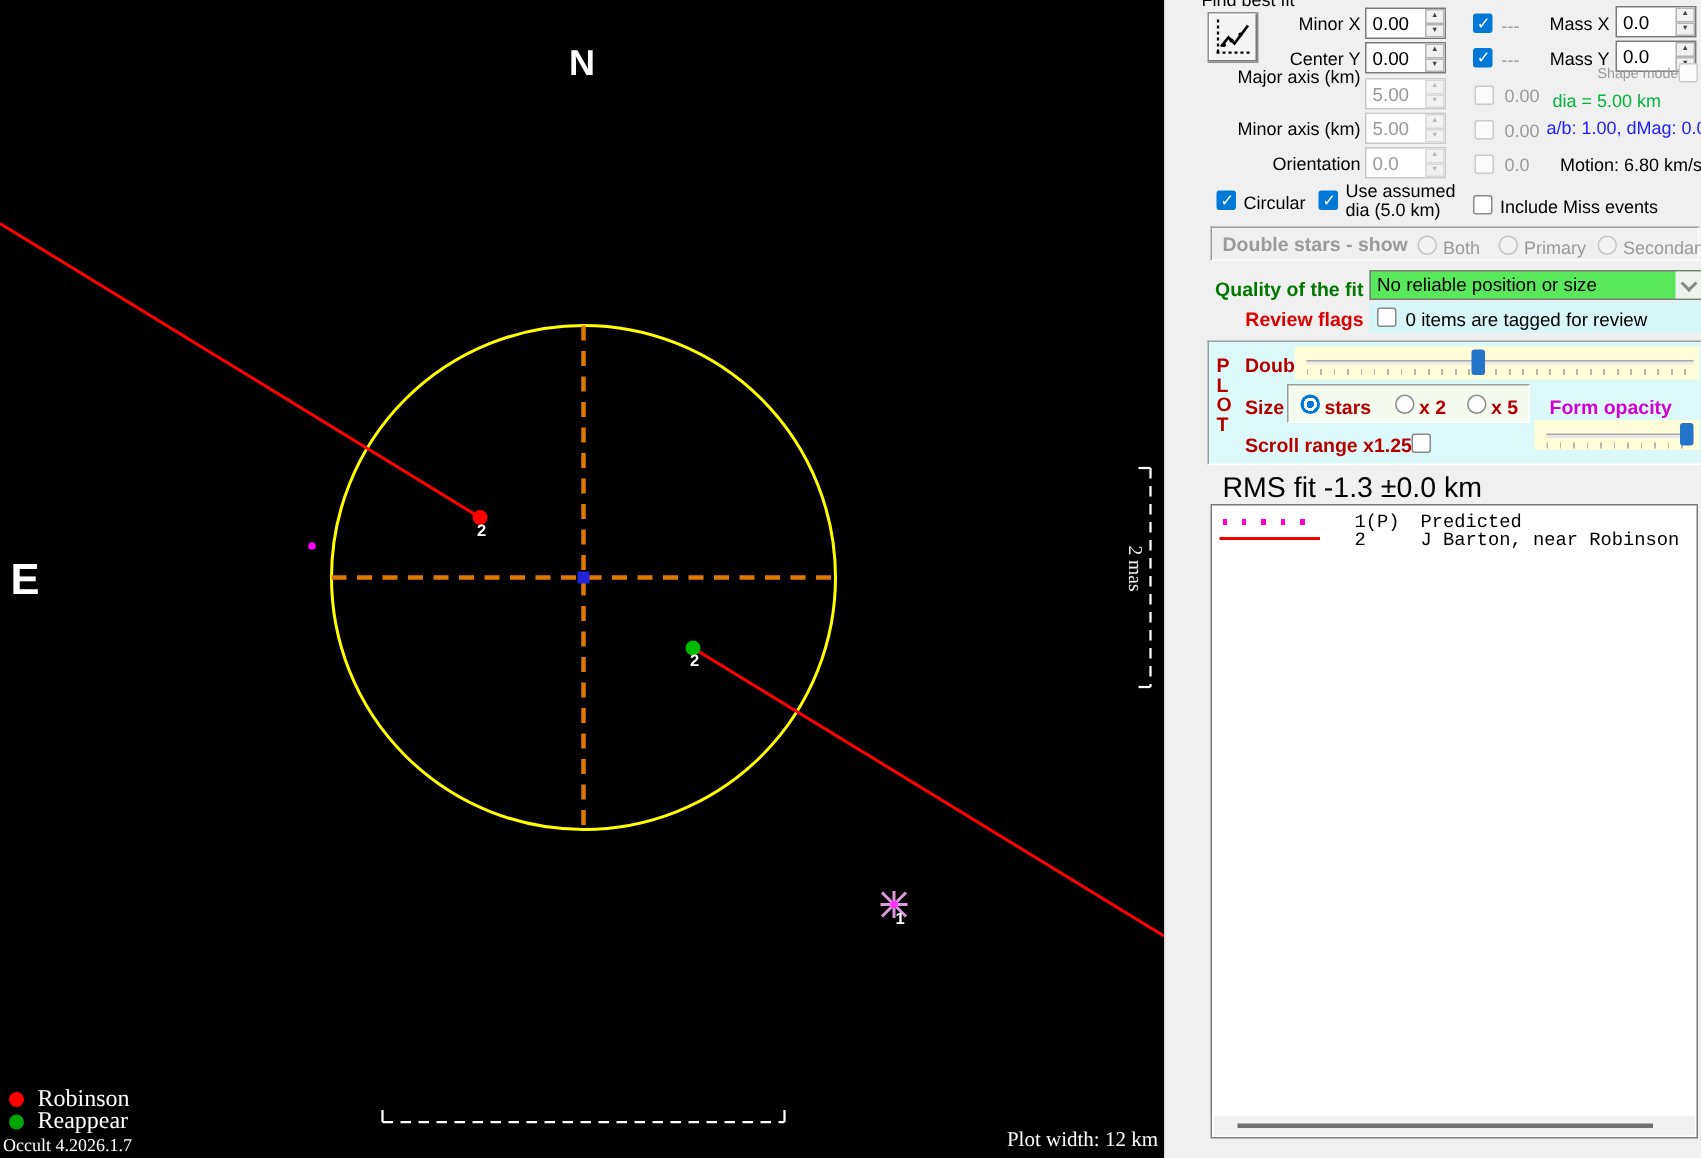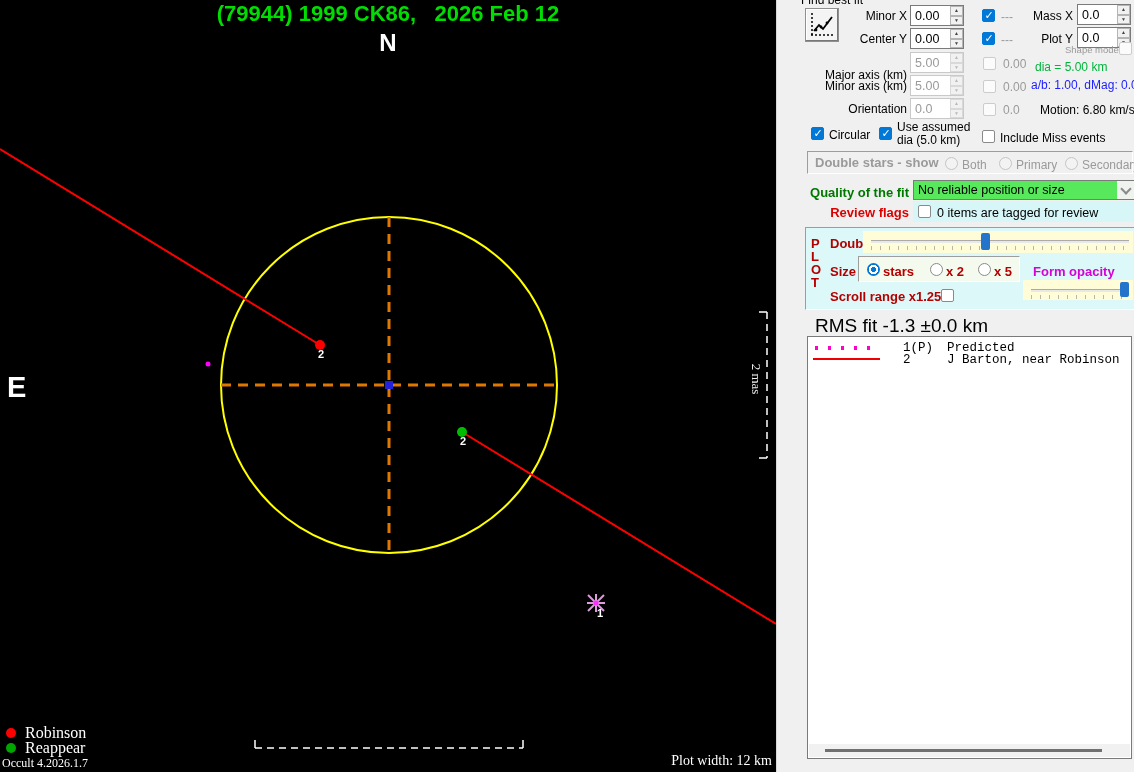--- a/index.html
+++ b/index.html
@@ -124,21 +124,20 @@
         <line x1="523" y1="740" x2="523" y2="748"></line>
       </g>
 
       <g stroke="#fff" stroke-width="1.5">
         <line x1="767" y1="312" x2="767" y2="458" stroke-dasharray="7 5"></line>
         <line x1="759" y1="312" x2="767" y2="312"></line>
         <line x1="759" y1="458" x2="767" y2="458"></line>
       </g>
     </svg>
 
-    <div class="plot-title">(79944) 1999 CK86,   2026 Feb 12</div>
     <div class="lbl-n">N</div>
     <div class="lbl-e">E</div>
 
     <span class="marker-lbl" style="left:318px;top:348px;">2</span>
     <span class="marker-lbl" style="left:460px;top:435px;">2</span>
     <span class="marker-lbl" style="left:597px;top:607px;">1</span>
 
     <div class="mas-lbl">2 mas</div>
     <div class="plotwidth-lbl">Plot width: 12 km</div>
 
@@ -192,33 +191,33 @@
     <span class="pl ra" style="left:54px;top:32px;width:76px;">Center Y</span>
     <div class="spin" style="left:133px;top:28px;">
       <span class="val">0.00</span>
       <span class="arr">
           <span class="b">▲</span>
           <span class="b">▼</span>
         </span>
     </div>
     <span class="cb on" style="left:205px;top:32px;"></span>
     <span class="pl graytxt" style="left:224px;top:33px;">---</span>
-    <span class="pl ra" style="left:254px;top:32px;width:42px;">Plot Y</span>
+    <span class="pl ra" style="left:254px;top:32px;width:42px;">Mass Y</span>
     <div class="spin" style="left:300px;top:27px;">
       <span class="val">0.0</span>
       <span class="arr">
           <span class="b">▲</span>
           <span class="b">▼</span>
         </span>
     </div>
 
     <span class="pl ra graytxt" style="left:288px;top:44px;width:50px;font-size:9.5px;">Shape model</span>
     <span class="cb dis" style="left:342px;top:42px;"></span>
 
-    <span class="pl ra" style="left:24px;top:68px;width:106px;">Major axis (km)</span>
+    <span class="pl ra" style="left:24px;top:44px;width:106px;">Major axis (km)</span>
     <div class="spin dis" style="left:133px;top:52px;">
       <span class="val">5.00</span>
       <span class="arr">
           <span class="b">▲</span>
           <span class="b">▼</span>
         </span>
     </div>
     <span class="cb dis" style="left:206px;top:57px;"></span>
     <span class="pl graytxt" style="left:226px;top:57px;">0.00</span>
     <span class="pl" style="left:258px;top:60px;color:#00b43c;">dia = 5.00 km</span>

